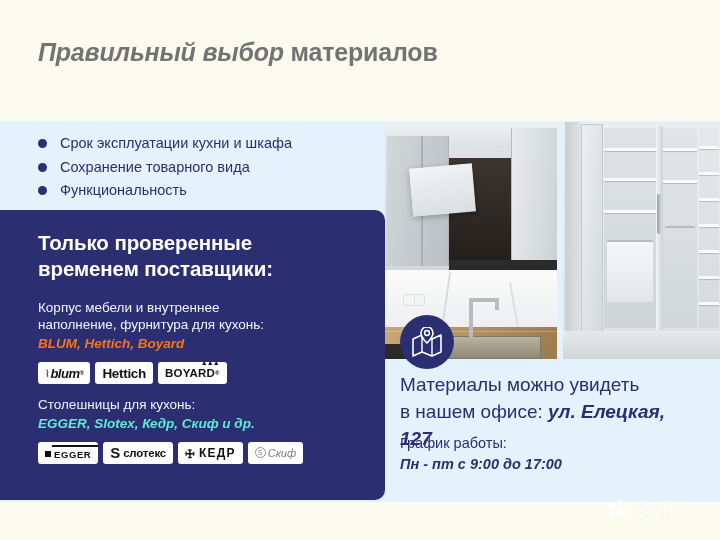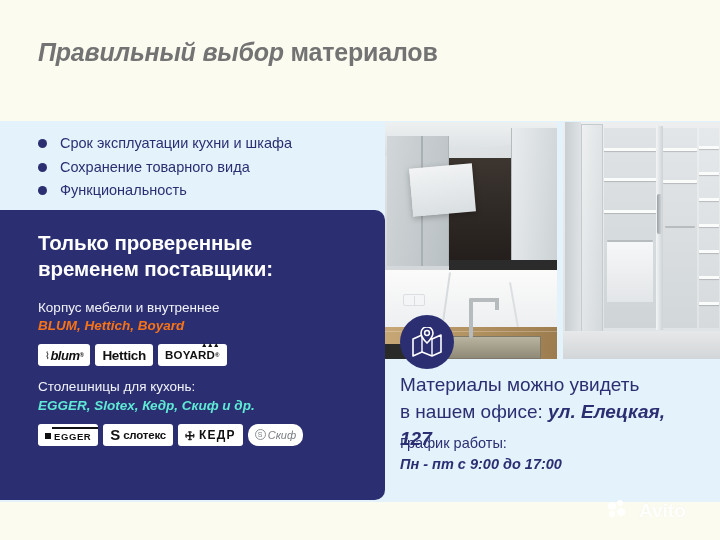--- a/index.html
+++ b/index.html
@@ -135,21 +135,21 @@
   .chip-boyard { font-weight:800; font-size:11.5px; letter-spacing:0.2px; position:relative; }
   .chip-boyard .crown { position:absolute; right:8px; top:-3px; font-size:7px; letter-spacing:-1px; }
   .chip-boyard .reg { font-size:6px; vertical-align:super; }
 
   .chips2 { display:flex; gap:5px; margin-top:9px; }
   .chip-egger { font-weight:800; font-size:9.5px; letter-spacing:0.6px; position:relative; padding-top:3px; }
   .chip-egger .bar { position:absolute; left:14px; top:3px; width:46px; height:2.5px; background:#111; }
   .chip-egger .sq { display:inline-block; width:6px; height:6px; background:#111; margin-right:3px; vertical-align:1px; }
   .chip-slotex { font-weight:700; font-size:11.5px; letter-spacing:-0.2px; display:flex; align-items:center; gap:3px; }
   .chip-kedr { font-weight:900; font-size:12px; letter-spacing:1.2px; display:flex; align-items:center; gap:3px; }
-  .chip-skif { font-size:11px; color:#7b7f84; font-style:italic; display:flex; align-items:center; gap:2px;border-radius:10px; }
+  .chip-skif { font-size:11px; color:#7b7f84; font-style:italic; display:flex; align-items:center; gap:2px; }
   .chip-skif .circ { display:inline-block; width:11px; height:11px; border:1px solid #8d9196;
                      border-radius:50%; font-size:7px; line-height:10px; text-align:center; font-style:normal; }
 
   
   .map-badge {
     position:absolute; left:400px; top:315px; width:54px; height:54px;
     background:#2B2F72; border-radius:50%;
     display:flex; align-items:center; justify-content:center;
   }
   .info-block { position:absolute; left:400px; top:372px; width:300px; }
@@ -257,20 +257,21 @@
   </div>
 
   <div class="panel">
     <div class="panel-title">
       <span>Только проверенные</span><br>
       <span>временем поставщики:</span>
     </div>
 
     <div class="panel-sub">
       <span>Корпус мебели и внутреннее</span><br>
+      <span>наполнение, фурнитура для кухонь:</span>
       <b>BLUM, Hettich, Boyard</b>
     </div>
 
     <div class="chips">
       <div class="chip chip-blum">
         <span class="tick">⌇</span>
           <span>blum</span>
           <span class="reg">®</span>
       </div>
       <div class="chip chip-hettich">

